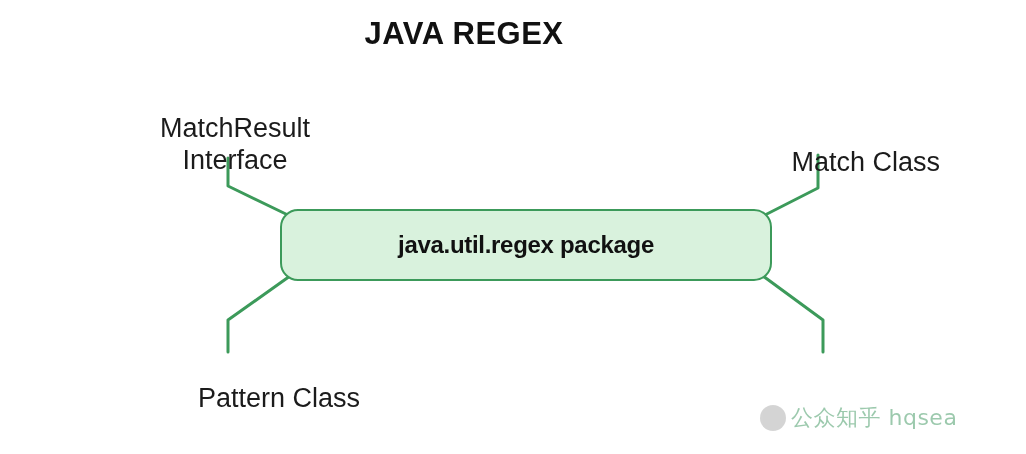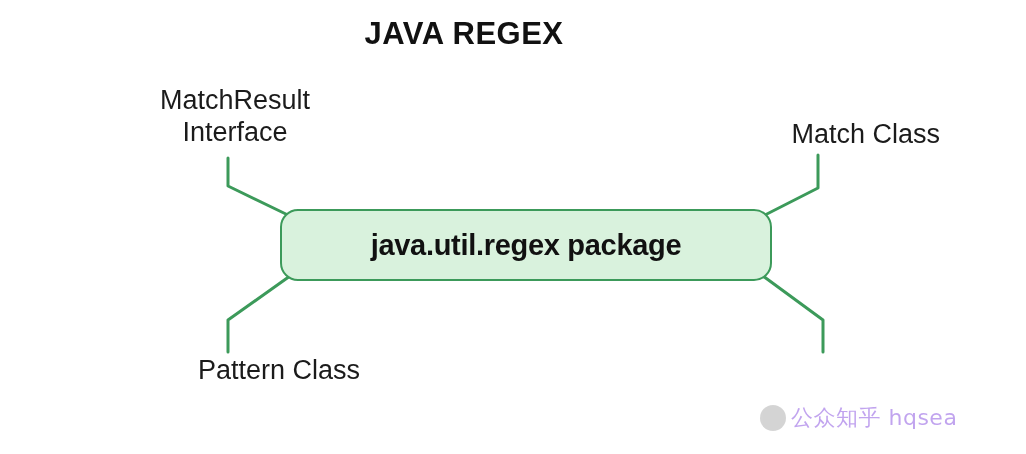--- a/index.html
+++ b/index.html
@@ -52,36 +52,37 @@
     box-sizing: border-box;
     background: #d9f2dd;
     border: 2px solid #3c9a5a;
     border-radius: 18px;
     display: flex;
     align-items: center;
     justify-content: center;
   }
   #center-node-label {
     font-family: "Liberation Sans", sans-serif;
-    font-size: 29px;
+    font-size: 24px;
     font-weight: 700;
     color: #111111;
     letter-spacing: -0.3px;
     white-space: nowrap;
   }
 
   
   .leaf-label {
     position: absolute;
     font-family: "Liberation Sans", sans-serif;
     font-size: 27px;
     font-weight: 400;
     color: #1b1b1b;
     line-height: 1.18;
     white-space: pre-line;
+    margin-top: 28px;
   }
   .leaf-center  { text-align: center; }
 
   #leaf-matchresult {
     left: 110px;
     top: 85px;
     width: 250px;
   }
   #leaf-matchclass {
     left: 690px;
@@ -118,21 +119,21 @@
   #watermark-logo {
     width: 26px;
     height: 26px;
     border-radius: 50%;
     background: #9b9b9b;
     flex: 0 0 auto;
   }
   #watermark-text {
     font-family: "DejaVu Sans", sans-serif;
     font-size: 22px;
-    color: #6d28d9;
+    color: #15803d;
     white-space: nowrap;
     letter-spacing: 0.5px;
   }
 </style>
 </head>
 <body>
 
 <div id="canvas">
 
   <div id="title">JAVA REGEX</div>

